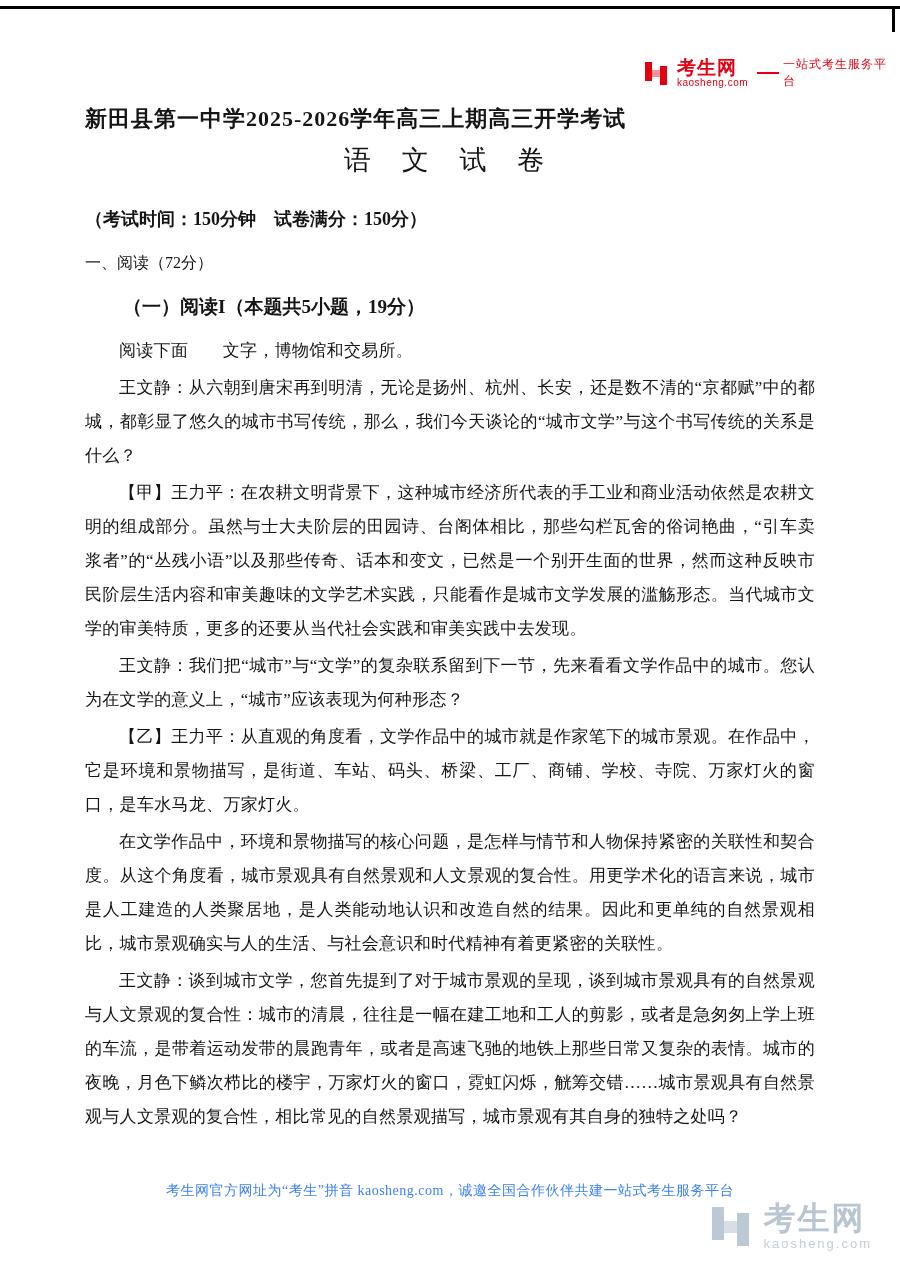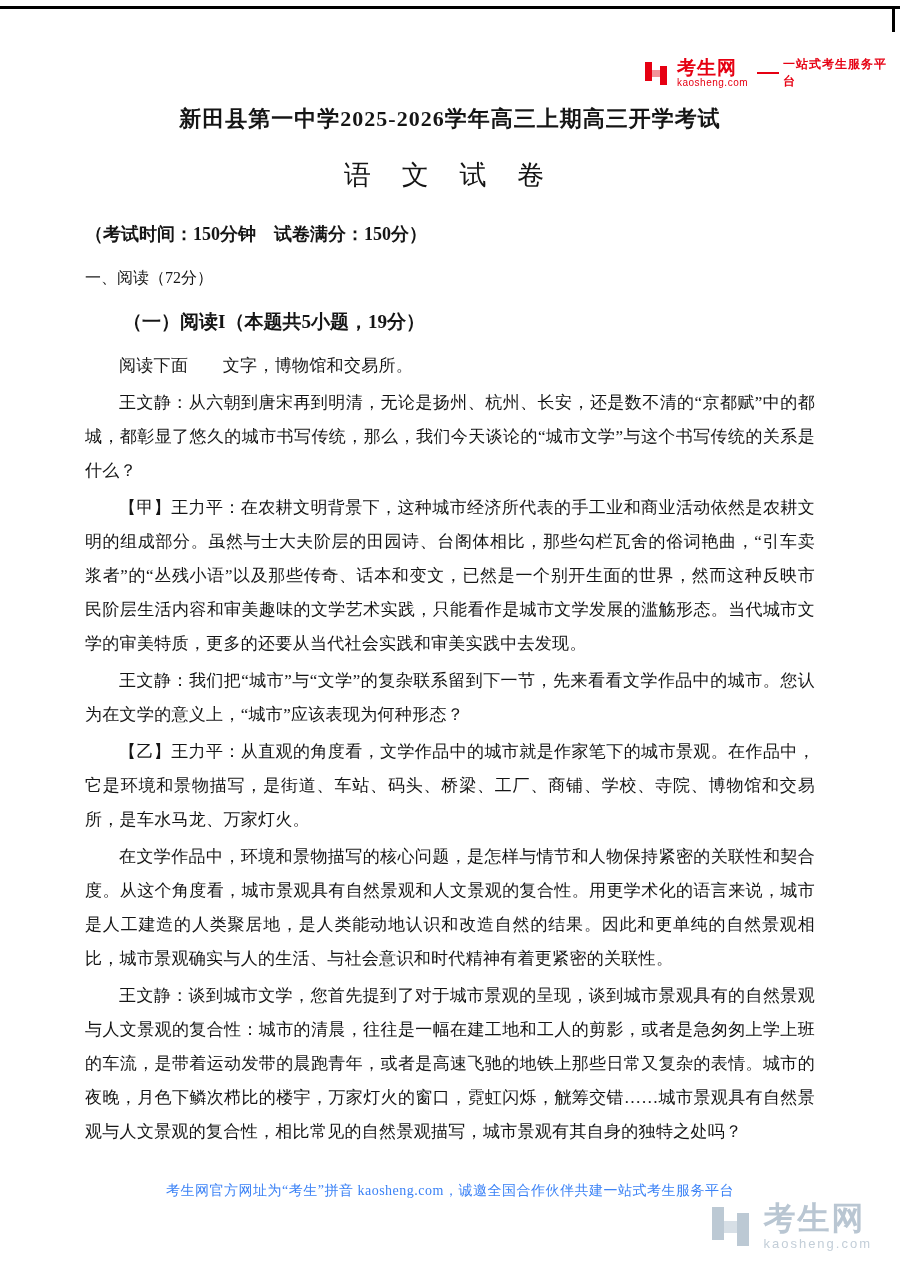--- a/index.html
+++ b/index.html
@@ -27,25 +27,25 @@
   .ks-icon { position:relative; display:inline-block; width:26px; height:26px; flex:0 0 auto; }
   .ks-icon i { position:absolute; }
   .ks-icon .b1 { left:1px;  top:2px;  width:7px;  height:19px; background:#e60012; }
   .ks-icon .b2 { left:8px;  top:10px; width:8px;  height:7px;  background:#f29399; }
   .ks-icon .b3 { left:16px; top:6px;  width:7px;  height:19px; background:#e60012; }
   .brand-text { display:flex; flex-direction:column; line-height:1.05; }
   .brand-name { color:#e60012; font-weight:bold; font-size:19px; letter-spacing:1px; }
   .brand-domain { color:#e60012; font-size:10px; letter-spacing:0.5px; }
   .brand-tagline-wrap { display:flex; align-items:center; gap:4px; margin-left:2px; }
   .tagline-dash { width:22px; height:2px; background:#e60012; }
-  .brand-tagline { color:#e60012; font-size:12px; font-weight:bold; letter-spacing:1px; }
+  .brand-tagline { color:#e60012; font-size:12px; font-weight:normal; letter-spacing:1px; }
 
   
   .content { position:absolute; left:85px; top:104px; width:730px; }
-  .doc-title { text-align:center; font-size:22px; font-weight:bold; letter-spacing:1px; margin-bottom:23px; }
+  .doc-title { font-size:22px; font-weight:bold; letter-spacing:1px; margin-bottom:8px; }
   .doc-subtitle { text-align:center; font-size:27px; font-weight:normal; letter-spacing:12px; margin-bottom:29px; }
   .exam-info { text-align:left; font-size:18px; font-weight:bold; margin-bottom:22px; }
   .section-heading { font-size:16px; font-weight:normal; margin-bottom:20px; }
   .subsection-heading { font-size:19px; font-weight:bold; text-indent:2em; margin-bottom:14px; }
 
   .paras { font-size:17px; line-height:34px; text-align:justify; }
   .paras p { text-indent:2em; margin:0 0 3px 0; letter-spacing:0.3px; }
 
   
   .footer-note {
@@ -96,21 +96,21 @@
     <div class="doc-title">新田县第一中学2025-2026学年高三上期高三开学考试</div>
     <div class="doc-subtitle">语 文 试 卷</div>
     <div class="exam-info">（考试时间：150分钟　试卷满分：150分）</div>
     <div class="section-heading">一、阅读（72分）</div>
     <div class="subsection-heading">（一）阅读I（本题共5小题，19分）</div>
     <div class="paras">
         <p>阅读下面　　文字，博物馆和交易所。</p>
         <p>王文静：从六朝到唐宋再到明清，无论是扬州、杭州、长安，还是数不清的“京都赋”中的都城，都彰显了悠久的城市书写传统，那么，我们今天谈论的“城市文学”与这个书写传统的关系是什么？</p>
         <p>【甲】王力平：在农耕文明背景下，这种城市经济所代表的手工业和商业活动依然是农耕文明的组成部分。虽然与士大夫阶层的田园诗、台阁体相比，那些勾栏瓦舍的俗词艳曲，“引车卖浆者”的“丛残小语”以及那些传奇、话本和变文，已然是一个别开生面的世界，然而这种反映市民阶层生活内容和审美趣味的文学艺术实践，只能看作是城市文学发展的滥觞形态。当代城市文学的审美特质，更多的还要从当代社会实践和审美实践中去发现。</p>
         <p>王文静：我们把“城市”与“文学”的复杂联系留到下一节，先来看看文学作品中的城市。您认为在文学的意义上，“城市”应该表现为何种形态？</p>
-        <p>【乙】王力平：从直观的角度看，文学作品中的城市就是作家笔下的城市景观。在作品中，它是环境和景物描写，是街道、车站、码头、桥梁、工厂、商铺、学校、寺院、博物馆和交易所，是车水马龙、万家灯火。</p>
+        <p>【乙】王力平：从直观的角度看，文学作品中的城市就是作家笔下的城市景观。在作品中，它是环境和景物描写，是街道、车站、码头、桥梁、工厂、商铺、学校、寺院、万家灯火的窗口，是车水马龙、万家灯火。</p>
         <p>在文学作品中，环境和景物描写的核心问题，是怎样与情节和人物保持紧密的关联性和契合度。从这个角度看，城市景观具有自然景观和人文景观的复合性。用更学术化的语言来说，城市是人工建造的人类聚居地，是人类能动地认识和改造自然的结果。因此和更单纯的自然景观相比，城市景观确实与人的生活、与社会意识和时代精神有着更紧密的关联性。</p>
         <p>王文静：谈到城市文学，您首先提到了对于城市景观的呈现，谈到城市景观具有的自然景观与人文景观的复合性：城市的清晨，往往是一幅在建工地和工人的剪影，或者是急匆匆上学上班的车流，是带着运动发带的晨跑青年，或者是高速飞驰的地铁上那些日常又复杂的表情。城市的夜晚，月色下鳞次栉比的楼宇，万家灯火的窗口，霓虹闪烁，觥筹交错……城市景观具有自然景观与人文景观的复合性，相比常见的自然景观描写，城市景观有其自身的独特之处吗？</p>
       </div>
   </div>
 
   <div class="footer-note">考生网官方网址为“考生”拼音 kaosheng.com，诚邀全国合作伙伴共建一站式考生服务平台</div>
 
   <div class="watermark">
     <span class="wm-icon">
         <i class="b1"></i>

